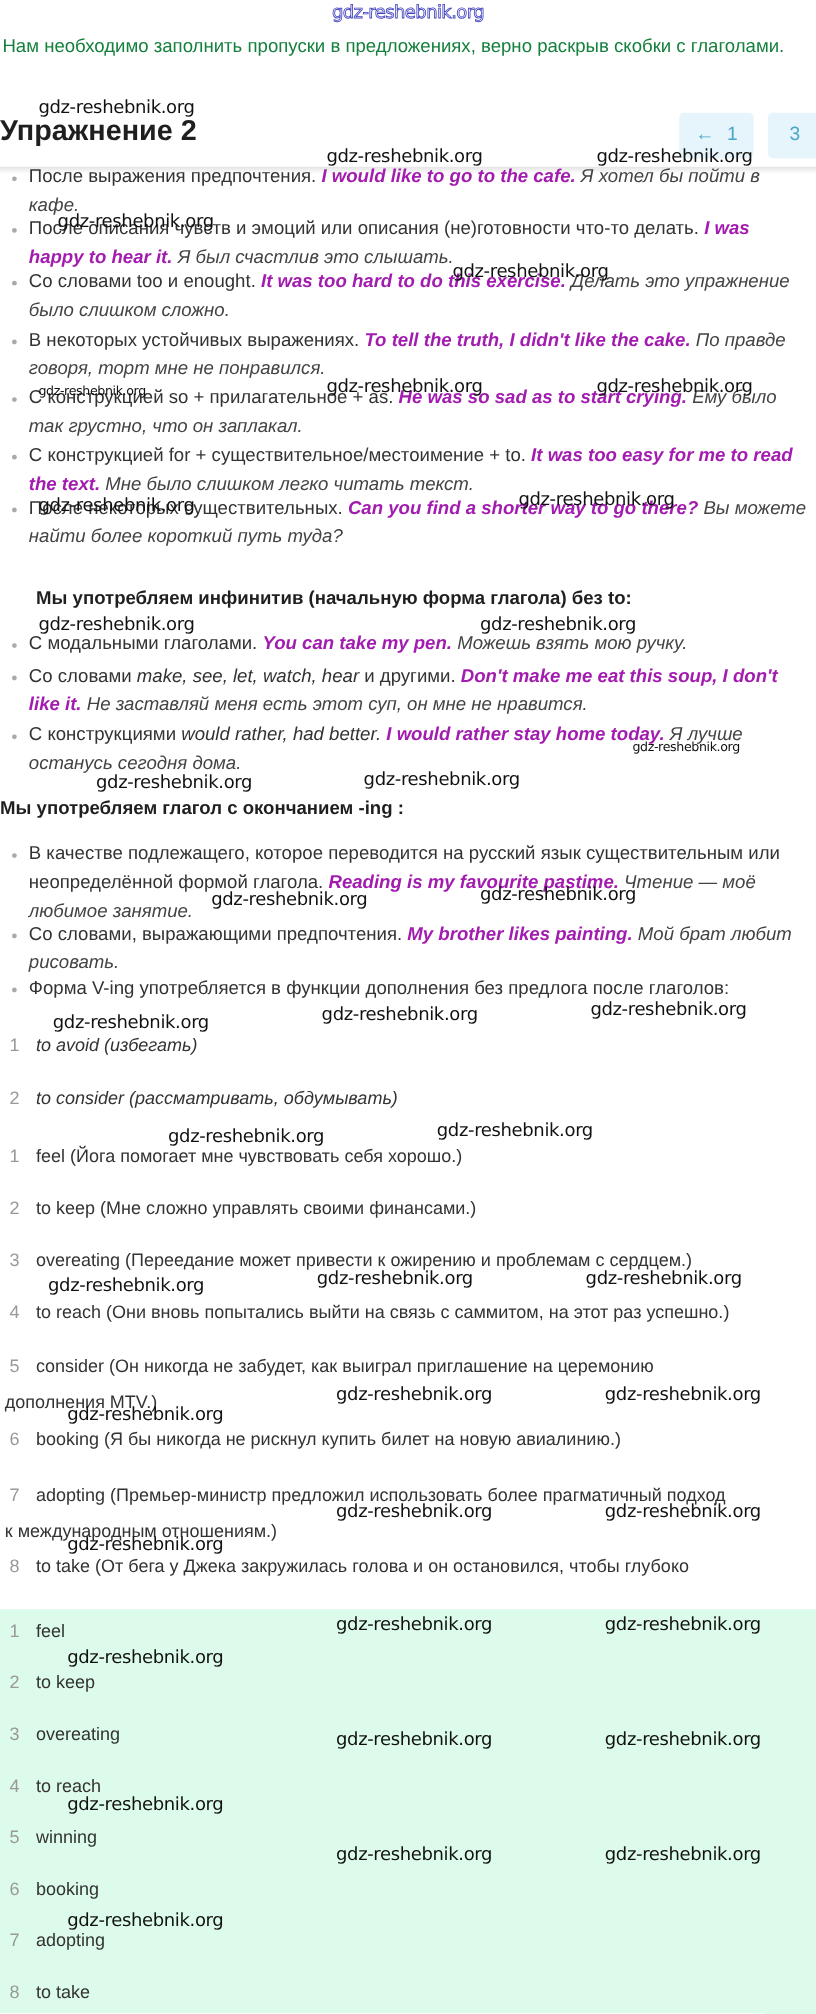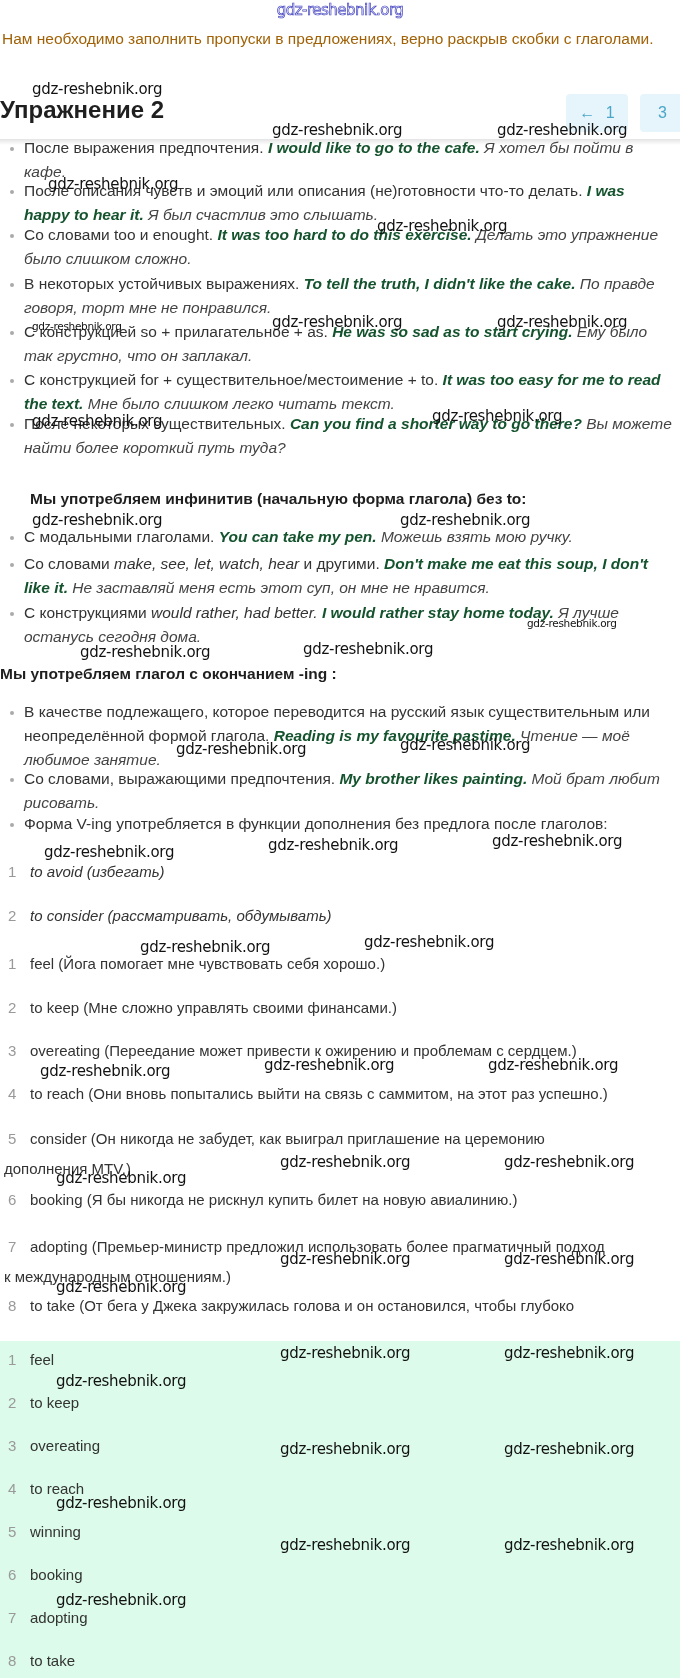--- a/index.html
+++ b/index.html
@@ -6,35 +6,35 @@
   body {
     width: 680px; height: 1678px; position: relative; overflow: hidden;
     background: #ffffff; color: #2b2b2b;
     font-family: "Liberation Sans", sans-serif; font-size: 15px;
   }
   .wm-top {
     position: absolute; top: 0; left: 0; width: 680px; text-align: center;
     font-family: "DejaVu Sans", sans-serif; font-size: 15px; letter-spacing: -0.5px;
     color: #ffffff; -webkit-text-stroke: 0.7px #3f3fbf; line-height: 20px;
   }
-  .intro { position: absolute; top: 26px; left: 2px; width: 660px; line-height: 26px; color: #a16207; font-size: 15.5px; }
+  .intro { position: absolute; top: 26px; left: 2px; width: 660px; line-height: 26px; color: #15803d; font-size: 15.5px; }
   .title { position: absolute; top: 96px; left: 0; font-size: 24px; font-weight: bold; color: #1f1f1f; }
   .nav-btn {
     position: absolute; top: 94px; height: 38px; background: #e6f5fb; border-radius: 4px;
     color: #4aa6c9; font-size: 16px; line-height: 38px; text-align: center;
   }
   .nav-prev { left: 566px; width: 62px; }
   .nav-next { left: 640px; width: 60px; text-align: left; padding-left: 18px; box-sizing: border-box; }
   .header-shadow { position: absolute; top: 139px; left: 0; width: 680px; height: 6px;
     background: linear-gradient(#e4e4e4, rgba(255,255,255,0)); }
 
   .bul { position: absolute; left: 10px; width: 662px; line-height: 24px; font-size: 15.5px; color: #333; }
   .bul::before { content: ""; position: absolute; left: 0; top: 11px; width: 4px; height: 4px; border-radius: 50%; background: #aaa; }
   .bul .txt { display: block; padding-left: 14px; }
-  .ex { font-weight: bold; font-style: italic; color: #14532d; }
+  .ex { font-weight: bold; font-style: italic; color: #a21caf; }
   .tr { font-style: italic; color: #444; }
   .kw { font-style: italic; }
 
   .h2 { position: absolute; left: 0; font-size: 15.5px; font-weight: bold; color: #1f1f1f; }
 
   .num-row { position: absolute; left: 8px; width: 668px; font-size: 15px; line-height: 26px; color: #333; }
   .num-row .n { display: inline-block; width: 22px; color: #999; }
   .num-row.wrap .cont { display: block; margin-left: -4px; }
   .vocab { font-style: italic; }
 

